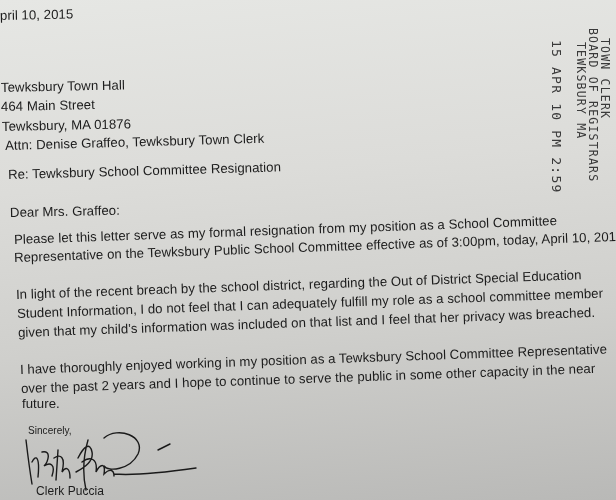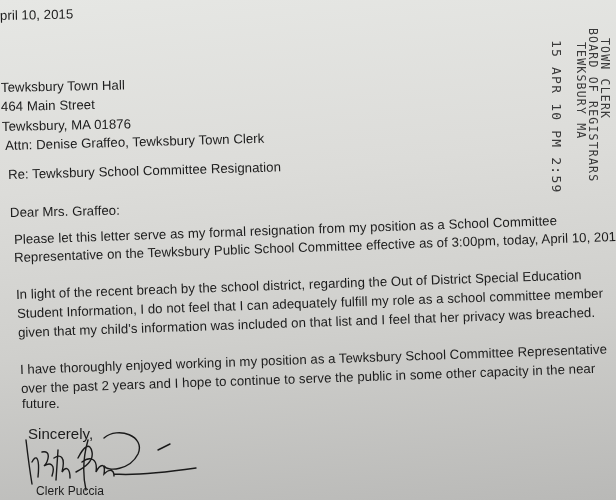--- a/index.html
+++ b/index.html
@@ -41,21 +41,21 @@
   <div class="line rot3" style="left:14px;top:250px;">Representative on the Tewksbury Public School Committee effective as of 3:00pm, today, April 10, 2015.</div>
 
   <div class="line rot3" style="left:16px;top:287px;">In light of the recent breach by the school district, regarding the Out of District Special Education</div>
   <div class="line rot3" style="left:17px;top:306px;">Student Information, I do not feel that I can adequately fulfill my role as a school committee member</div>
   <div class="line rot3" style="left:18px;top:325px;">given that my child’s information was included on that list and I feel that her privacy was breached.</div>
 
   <div class="line rot3" style="left:20px;top:362px;">I have thoroughly enjoyed working in my position as a Tewksbury School Committee Representative</div>
   <div class="line rot3" style="left:21px;top:381px;">over the past 2 years and I hope to continue to serve the public in some other capacity in the near</div>
   <div class="line" style="left:22px;top:396px;">future.</div>
 
-  <div class="line" style="left:28px;top:425px;font-size:15px;">Sincerely,</div>
+  <div class="line" style="left:28px;top:425px;font-size:10px;">Sincerely,</div>
 
   <svg class="sig" width="190" height="60" viewBox="0 0 190 60">
     <path d="M8 8 C10 25, 12 40, 14 52 M14 30 C18 22, 22 25, 20 45 M24 20 C34 18, 30 30, 26 34 C32 30, 38 32, 34 44 M40 18 L38 48 M36 26 C42 22, 48 24, 44 40 C48 34, 52 36, 52 46 M60 26 C66 14, 72 10, 74 20 C76 30, 66 36, 58 40 M70 8 C66 22, 64 40, 68 58 M64 30 C72 24, 80 26, 78 40 C82 32, 88 30, 86 42 C92 36, 96 38, 96 44 M86 6 C100 -6, 128 4, 120 22 C112 38, 90 40, 86 34 M96 42 C120 44, 150 40, 178 36 M140 18 L152 12" fill="none" stroke="#1a1a1a" stroke-width="1.4" stroke-linecap="round"></path>
   </svg>
 
   <div class="line" style="left:36px;top:484px;font-size:12px;">Clerk Puccia</div>
 </div>
 
 <div class="stamp">
   <div class="stamp-row" style="left:0px;top:-84px;">TOWN CLERK</div>

